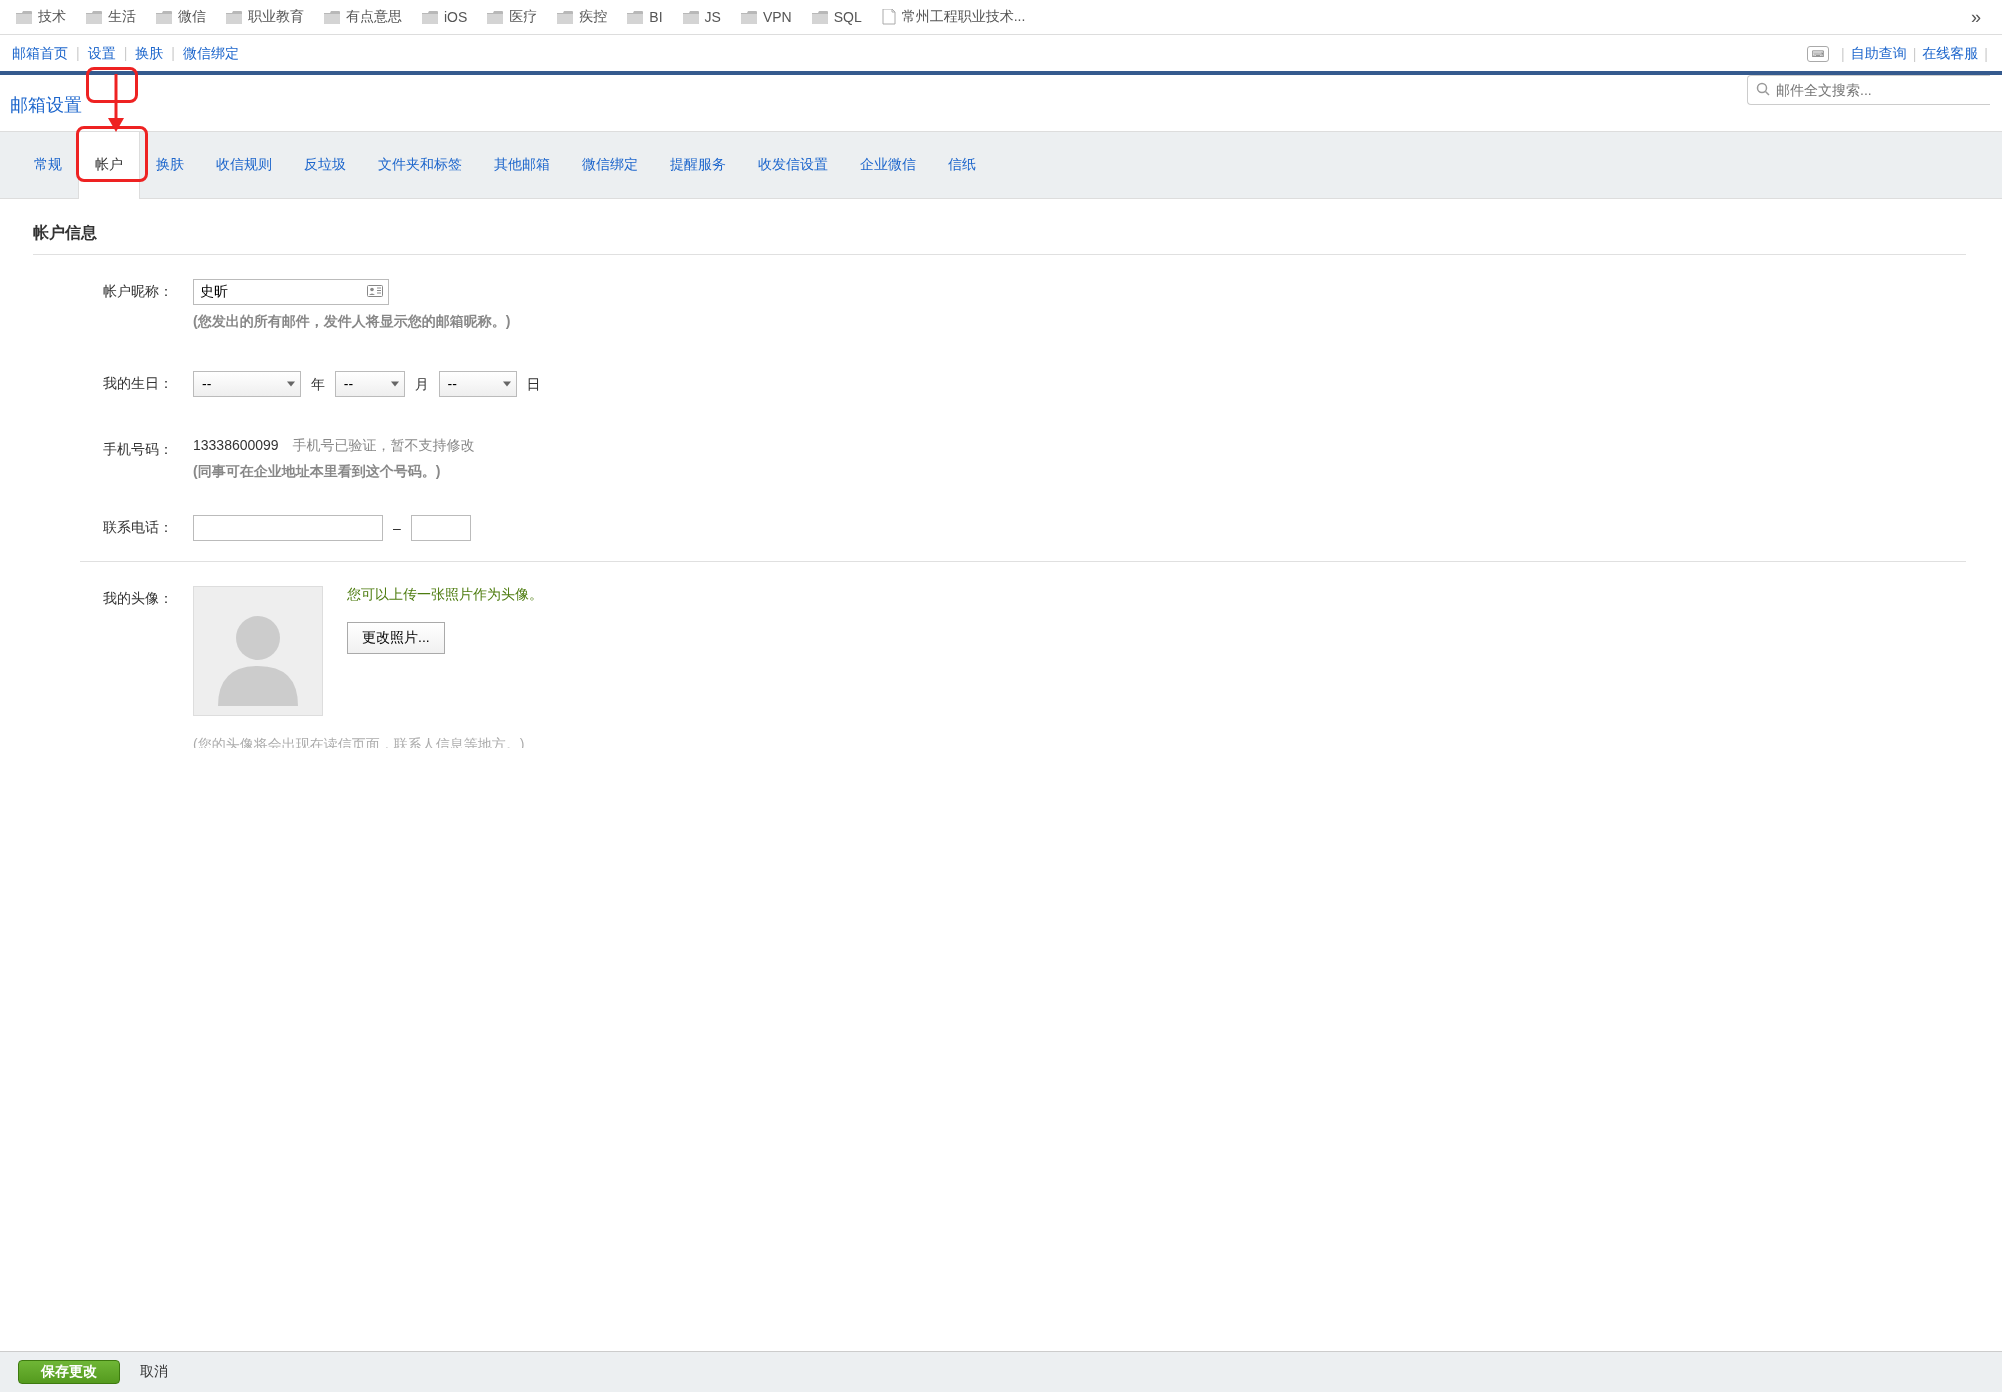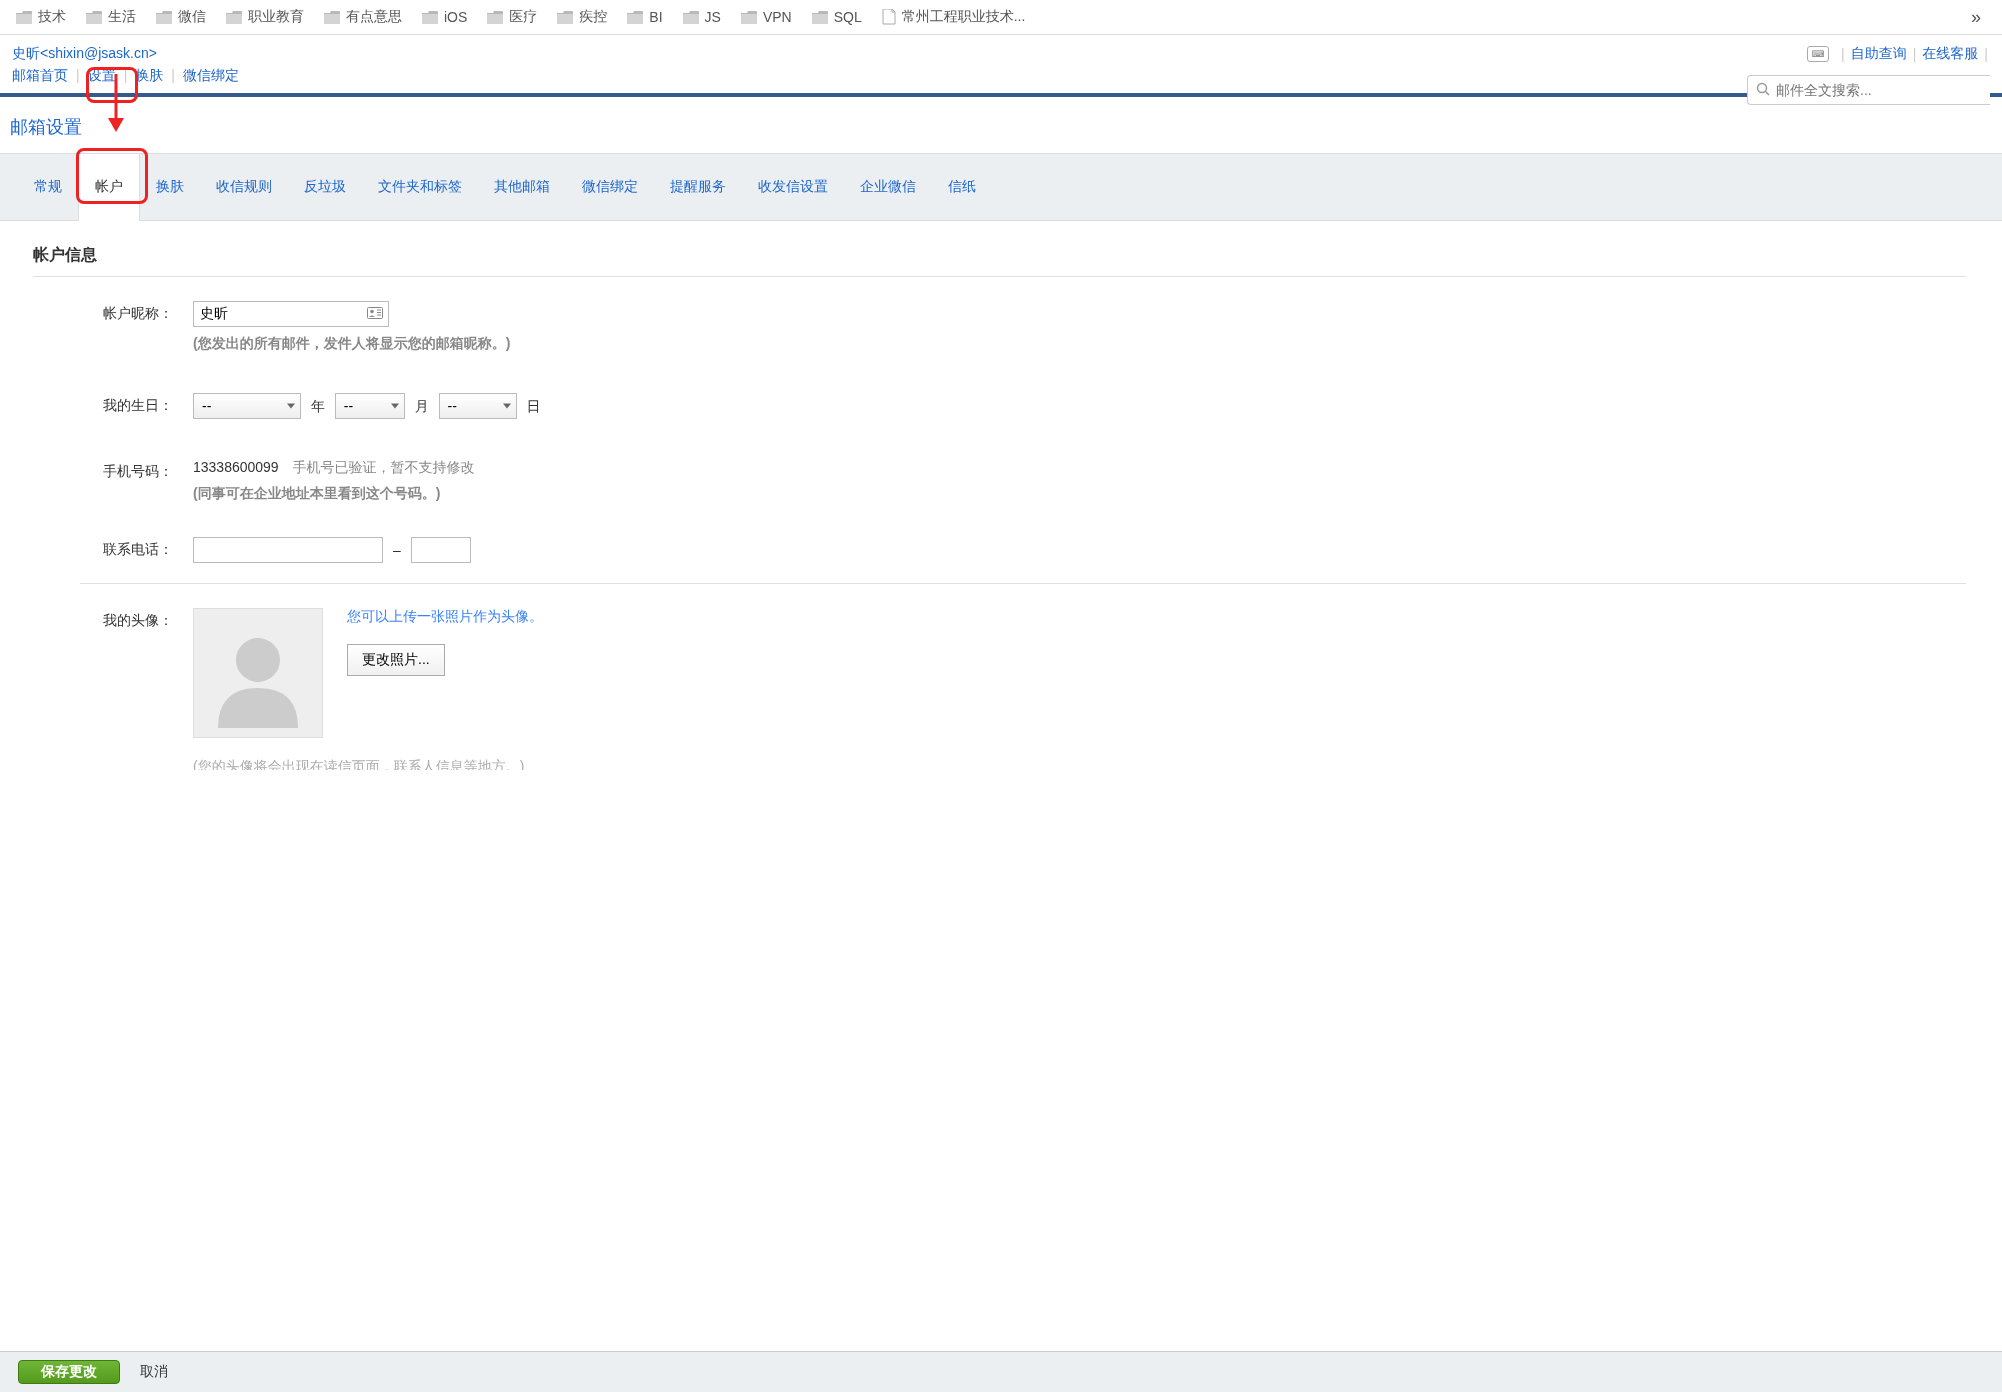--- a/index.html
+++ b/index.html
@@ -55,21 +55,21 @@
     .select-wrap { position: relative; display: inline-block; }
     .select-wrap::after { content: ''; position: absolute; right: 6px; top: 50%; transform: translateY(-50%); border-left: 4px solid transparent; border-right: 4px solid transparent; border-top: 5px solid #666; pointer-events: none; }
     .date-sep { margin: 0 6px; }
     
     .phone-number { display: inline; }
     
     .avatar-row { display: flex; align-items: flex-start; }
     .avatar-placeholder { width: 130px; height: 130px; background: #eee; border: 1px solid #ddd; display: flex; align-items: center; justify-content: center; margin-right: 24px; }
     .avatar-placeholder svg { fill: #ccc; }
     .avatar-right { display: flex; flex-direction: column; gap: 18px; }
-    .avatar-hint { color: #3b82f6; }
+    .avatar-hint { color: #4d7c0f; }
     .change-photo-btn { border: 1px solid #aaa; background: linear-gradient(#fff, #f0f0f0); padding: 6px 14px; cursor: pointer; width: fit-content; font-size: 14px; }
     
     .bottom-cut-hint { color: #888; margin-top: 20px; margin-left: 160px; opacity: 0.7; height: 12px; overflow: hidden; }
     
     .footer-bar { position: fixed; bottom: 0; left: 0; right: 0; background: #eceff1; border-top: 1px solid #ccc; padding: 8px 18px; display: flex; align-items: center; gap: 20px; }
     .save-btn { background: linear-gradient(#6fb636, #549a1e); border: 1px solid #3d7a0f; color: #fff; padding: 2px 22px; font-size: 14px; font-weight: bold; border-radius: 4px; cursor: pointer; }
     .cancel-link { color: #333; cursor: pointer; }
     
     .sect-sep { border: none; border-top: 1px solid #e0e0e0; margin: 20px 36px 24px 80px; }
   </style>
@@ -188,21 +188,20 @@
   <div class="bookmark-item">
       <span class="page-icon"><svg viewBox="0 0 14 16">
           <path fill="none" stroke="#aaa" stroke-width="1" d="M1 0 L10 0 L13 3 L13 15 L1 15 Z M10 0 L10 3 L13 3"></path>
         </svg></span>
       <span>常州工程职业技术...</span>
     </div>
   <span class="overflow-btn">»</span>
 </div>
 
 <div class="top-header">
-  <div class="user-email">史昕&lt;shixin@jsask.cn&gt;</div>
   <div class="top-nav">
     <span class="top-nav-link">邮箱首页</span>
     <span class="top-nav-sep">|</span>
     <span class="top-nav-link">设置</span>
     <span class="top-nav-sep">|</span>
     <span class="top-nav-link">换肤</span>
     <span class="top-nav-sep">|</span>
     <span class="top-nav-link">微信绑定</span>
   </div>
   <div class="top-right">

